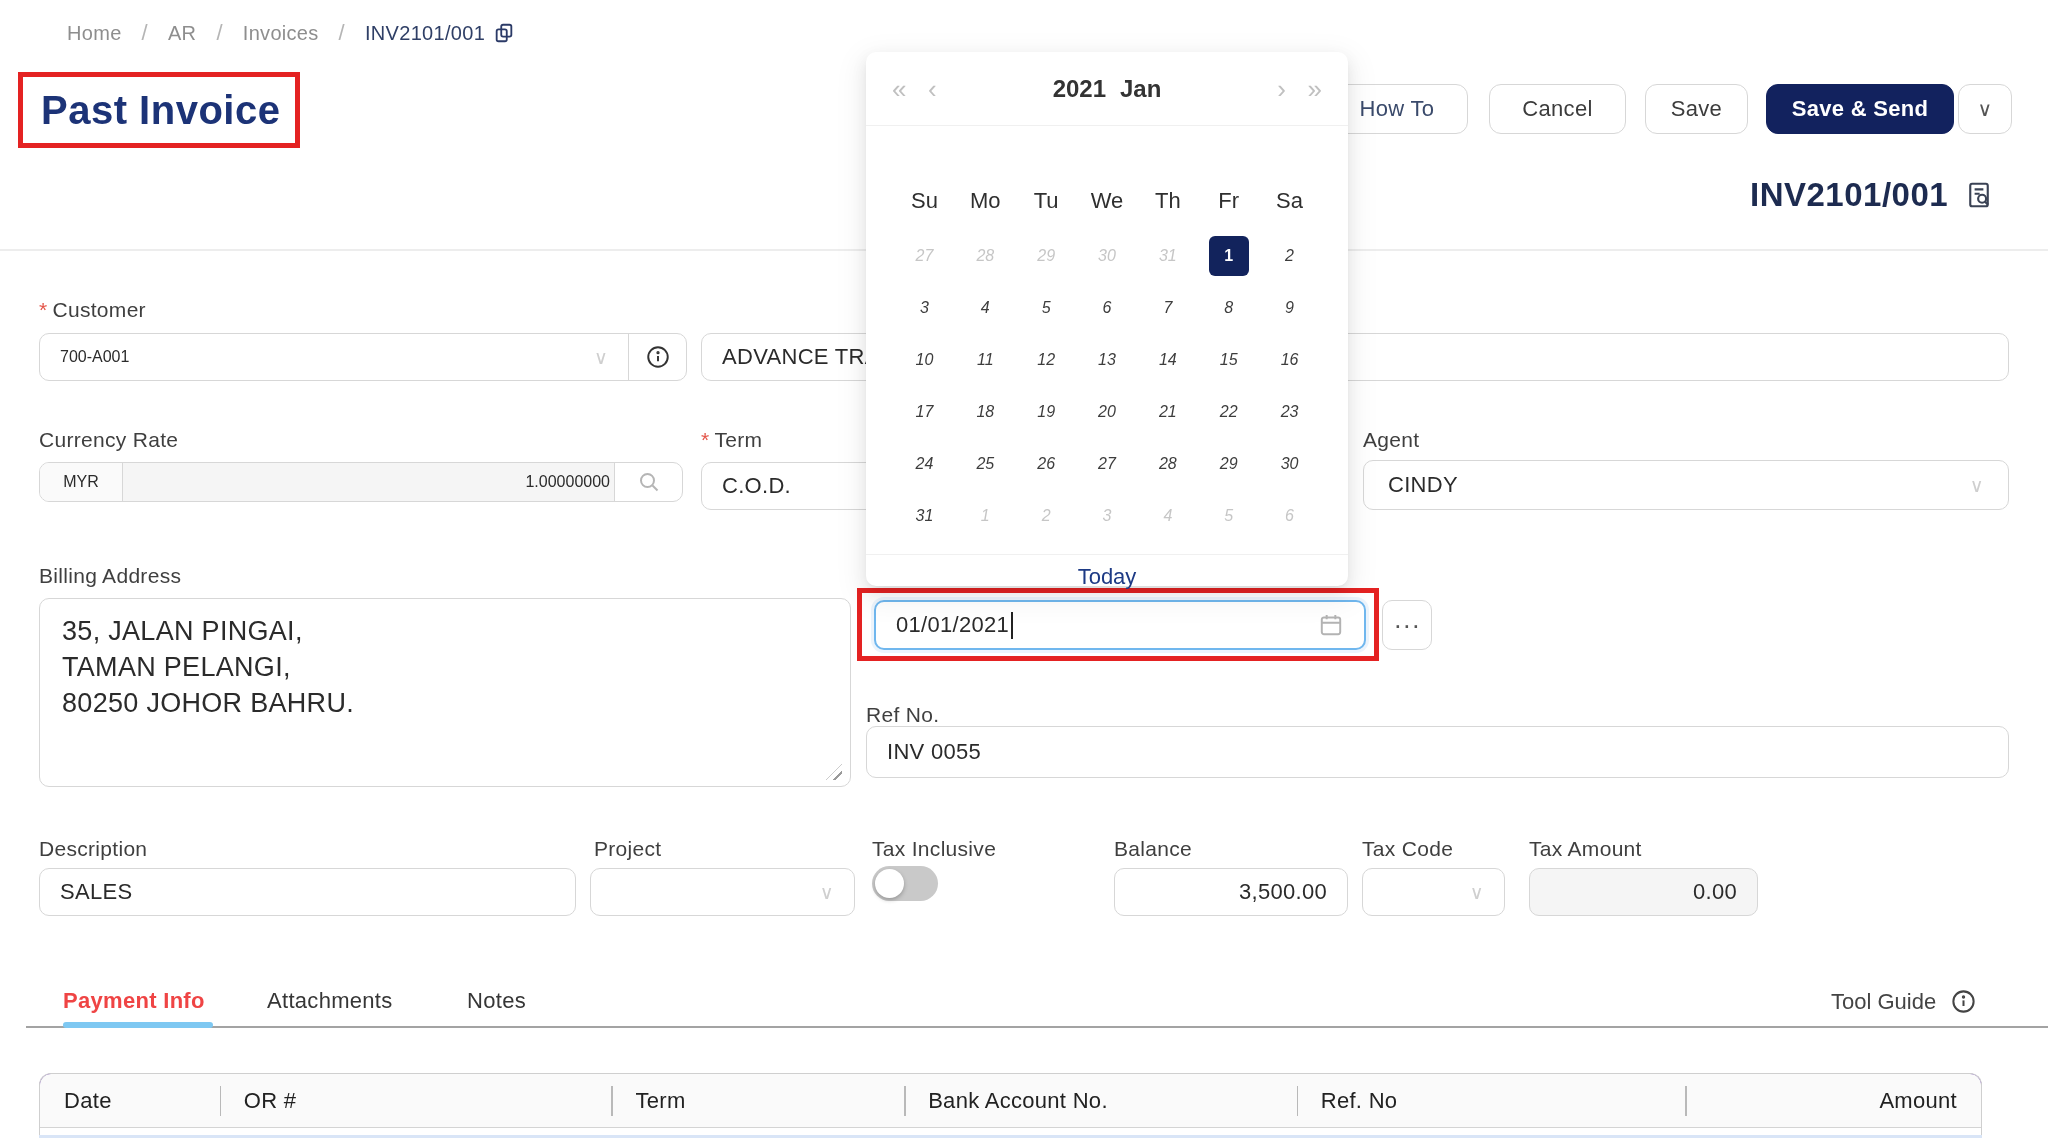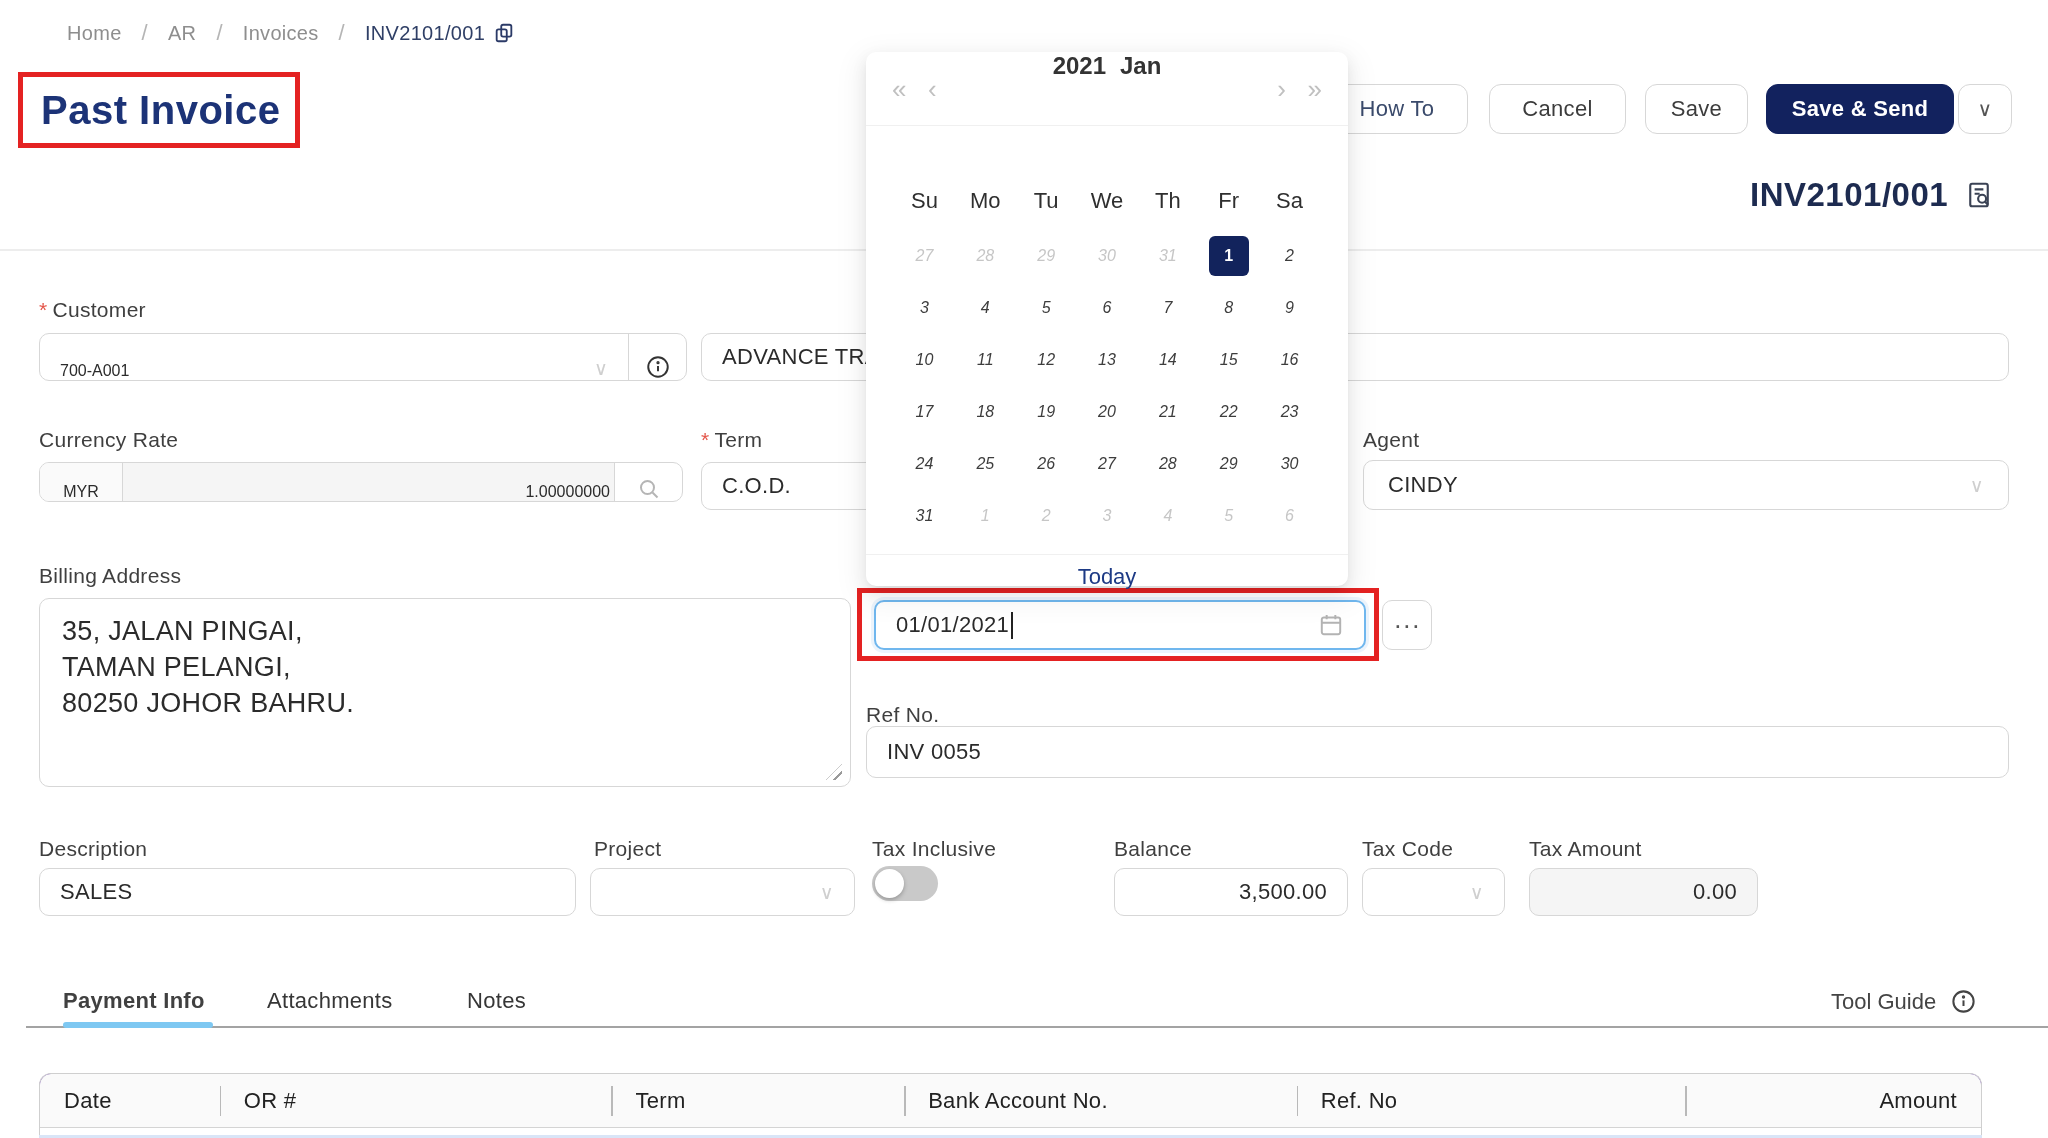--- a/index.html
+++ b/index.html
@@ -33,21 +33,21 @@
   
   .lbl{position:absolute;font-size:21px;color:#3f3f3f;letter-spacing:.3px;}
   .req{color:#e4564a;margin-right:5px;}
   .field{position:absolute;box-sizing:border-box;border:1.5px solid #d7d7d7;border-radius:10px;background:#fff;font-size:22px;color:#2b2b2b;display:flex;align-items:center;padding:0 20px;letter-spacing:.3px;}
   .field input{border:none;outline:none;font:inherit;color:inherit;letter-spacing:inherit;width:100%;background:transparent;padding:0;}
   .field.right input{text-align:right;}
   .chev{margin-left:auto;color:#cfcfcf;font-size:19px;}
   .disabled{background:#f5f5f5;}
 
   .group{position:absolute;box-sizing:border-box;border:1.5px solid #d7d7d7;border-radius:10px;background:#fff;display:flex;align-items:stretch;overflow:hidden;}
-  .seg{display:flex;align-items:flex-end;box-sizing:border-box;}
+  .seg{display:flex;align-items:center;box-sizing:border-box;}
   .seg + .seg{border-left:1.5px solid #d7d7d7;}
 
   textarea.ta{position:absolute;box-sizing:border-box;border:1.5px solid #d7d7d7;border-radius:10px;resize:none;font-family:"Liberation Sans",sans-serif;font-size:27px;line-height:36px;color:#2b2b2b;padding:14px 22px;letter-spacing:.3px;outline:none;overflow:hidden;}
   .ta-grip{left:826px;top:764px;width:16px;height:16px;background:
     repeating-linear-gradient(135deg,transparent 0 4px,#9a9a9a 4px 6px);
     clip-path:polygon(100% 0,100% 100%,0 100%);}
 
   
   .red-box{position:absolute;border:5px solid #e42222;box-sizing:border-box;z-index:10;pointer-events:none;}
 
@@ -55,21 +55,21 @@
   .date-input{left:874px;top:600px;width:492px;height:50px;border:2px solid #70b7ee;box-shadow:0 0 0 3px rgba(96,168,233,.12);z-index:11;}
   .caret-bar{display:inline-block;width:2px;height:27px;background:#222;margin-left:2px;vertical-align:middle;}
   .more-btn{left:1382px;top:600px;width:50px;height:50px;display:flex;align-items:center;justify-content:center;color:#555;font-size:26px;z-index:11;}
 
   
   .toggle{left:872px;top:866px;width:66px;height:35px;border-radius:18px;background:#c9c9c9;position:absolute;cursor:pointer;}
   .knob{position:absolute;left:3px;top:3px;width:29px;height:29px;border-radius:50%;background:#fff;box-shadow:0 2px 4px rgba(0,0,0,.25);}
 
   
   .tab{position:absolute;top:988px;font-size:22px;color:#363636;letter-spacing:.3px;cursor:pointer;}
-  .tab.active{color:#404040;font-weight:700;}
+  .tab.active{color:#ef4444;font-weight:700;}
   .tab-underline{left:63px;top:1022px;width:150px;height:6px;background:#7ec8f2;border-radius:3px;z-index:2;}
   .tab-line{left:26px;top:1026px;width:2022px;height:2px;background:#a3a3a3;}
   .tool-guide{left:1831px;top:988px;display:flex;align-items:center;gap:14px;font-size:22px;color:#444;cursor:pointer;}
 
   
   .tbl{left:39px;top:1073px;width:1943px;height:65px;border:1.5px solid #cfcfcf;border-bottom:none;border-radius:12px 12px 0 0;box-sizing:border-box;overflow:hidden;background:#4c1d95;}
   .tbl-head{display:flex;height:53px;background:#fafafa;border-bottom:1.5px solid #d4d4d4;}
   .th{box-sizing:border-box;display:flex;align-items:center;padding:0 24px;font-size:22px;color:#222;position:relative;letter-spacing:.3px;}
   .th + .th::before{content:"";position:absolute;left:0;top:12px;width:1.5px;height:30px;background:#b9b9b9;}
   .th:nth-child(1){width:180px;}
@@ -79,21 +79,21 @@
   .th:nth-child(5){width:389px;}
   .th:nth-child(6){width:296px;justify-content:flex-end;}
   .tbl-row{height:12px;background:#fff;}
   .bottom-line{left:39px;top:1135px;width:1943px;height:3px;background:#d9e5f7;}
 
   
   .cal{left:866px;top:52px;width:482px;height:534px;background:#fff;border-radius:10px;z-index:30;
        box-shadow:0 9px 28px 8px rgba(0,0,0,.05),0 6px 16px rgba(0,0,0,.08),0 3px 6px -4px rgba(0,0,0,.12);}
   .cal-head{position:absolute;left:0;top:0;width:100%;height:74px;border-bottom:1px solid #f0f0f0;box-sizing:border-box;}
   .cal-nav{position:absolute;top:0;height:74px;display:flex;align-items:center;color:#c0c0c0;font-size:26px;cursor:pointer;}
-  .cal-title{position:absolute;left:0;top:0;width:100%;height:74px;display:flex;justify-content:center;gap:14px;font-size:24px;font-weight:600;color:#333;}
+  .cal-title{position:absolute;left:0;top:0;width:100%;height:74px;display:flex;align-items:center;justify-content:center;gap:14px;font-size:24px;font-weight:600;color:#333;}
   .cal-days{position:absolute;left:28px;top:136px;width:426px;display:grid;grid-template-columns:repeat(7,1fr);}
   .cal-days span{text-align:center;font-size:22px;color:#2f2f2f;}
   .cal-grid{position:absolute;left:28px;top:178px;width:426px;display:grid;grid-template-columns:repeat(7,1fr);grid-auto-rows:52px;}
   .cal-cell{display:flex;align-items:center;justify-content:center;font-size:16px;color:#3d3d3d;cursor:pointer;}
   .cal-cell.muted{color:#c6c6c6;}
   .cal-cell.selected > i{font-style:normal;background:#12235c;color:#fff;width:40px;height:40px;border-radius:6px;display:flex;align-items:center;justify-content:center;font-weight:600;}
   .cal-foot{position:absolute;left:0;top:502px;width:100%;height:32px;border-top:1px solid #f0f0f0;}
   .cal-today{position:absolute;left:0;top:512px;width:100%;text-align:center;font-size:22px;color:#1d3a85;cursor:pointer;}
 
   svg{display:block;}

